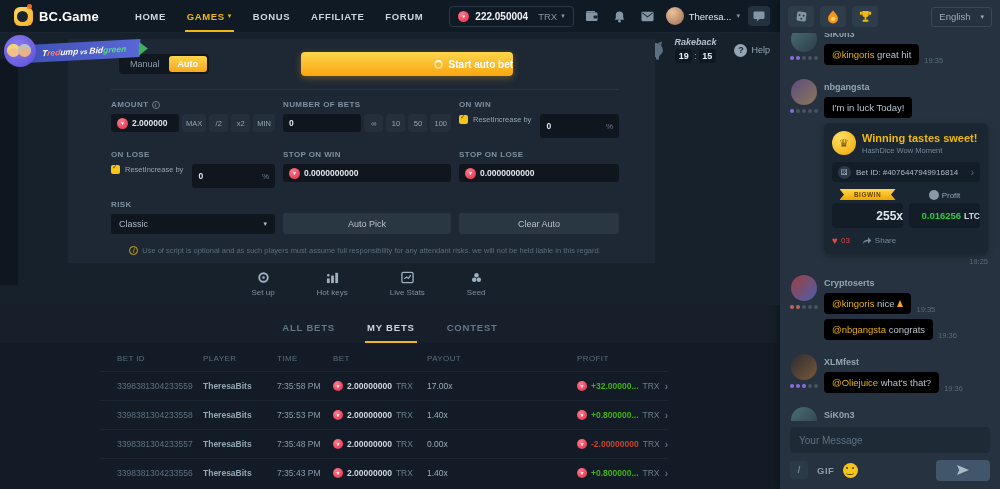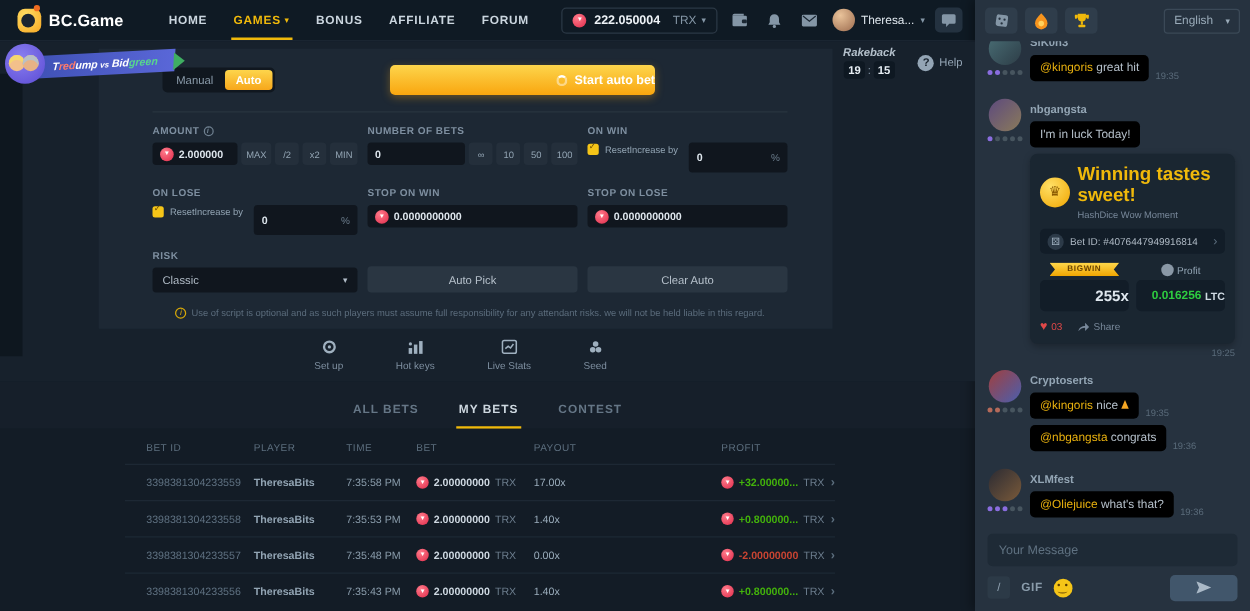--- a/index.html
+++ b/index.html
@@ -43,21 +43,21 @@
   .rib-red { color:#ff7b6b; } .rib-green { color:#58d68d; } .rib-vs { font-size:6.5px; margin:0 2px; }
   .rakeback { position:absolute; right:10px; top:4px; display:flex; align-items:center; gap:8px; }
   .rb-col { display:flex; flex-direction:column; align-items:center; gap:2px; }
   .rb-label { font-size:9px; font-weight:bold; font-style:italic; color:#b4c0cb; }
   .rb-timer { display:flex; align-items:center; gap:2px; font-size:9px; color:#8496a6; }
   .rb-box { background:#0e1822; border-radius:3px; min-width:17px; height:14px; display:flex; align-items:center; justify-content:center; font-weight:bold; color:#e6edf3; font-size:9px; }
   .help { display:flex; align-items:center; gap:4px; margin-left:10px; cursor:pointer; }
   .help-circle { width:13px; height:13px; border-radius:50%; background:#94a5b5; color:#17212c; font-size:9px; font-weight:bold; display:flex; align-items:center; justify-content:center; }
   .help-label { font-size:9px; color:#94a5b5; }
 
-  .panel { position:absolute; left:79px; top:6px; width:587px; height:224px; background:#1d2834; padding:13px 36px 0 43px; }
+  .panel { position:absolute; left:68px; top:6px; width:587px; height:224px; background:#1d2834; padding:13px 36px 0 43px; }
   .row-a { display:flex; align-items:center; }
   .toggle { display:flex; align-items:center; background:#10171f; border-radius:4px; padding:2px; margin-left:8px; }
   .toggle-opt { font-size:9px; padding:3px 9px; color:#8b9cab; border-radius:3px; cursor:pointer; }
   .toggle-opt.on { background:linear-gradient(180deg,#fdd54c,#f7a71b); color:#fff; font-weight:bold; }
   .start-btn { margin-left:92px; width:212px; height:24px; border:none; border-radius:4px; background:linear-gradient(180deg,#fdd54c,#f9a60f); box-shadow:0 2px 7px rgba(248,167,20,.35); color:#fff; font-weight:bold; font-size:10px; display:flex; align-items:center; justify-content:flex-end; gap:6px; cursor:pointer; font-family:inherit; }
   .spinner { width:9px; height:9px; border-radius:50%; border:2px solid rgba(255,255,255,.45); border-top-color:#fff; }
   .divider { border-top:1px solid #28343f; margin-top:13px; }
   .fgrid { display:grid; grid-template-columns:164px 168px 1fr; column-gap:8px; margin-top:10px; }
   .flabel { font-size:8px; font-weight:bold; letter-spacing:.4px; color:#7e8fa0; margin-bottom:5px; display:flex; align-items:center; gap:3px; }
   .info-dot { width:8px; height:8px; border-radius:50%; border:1px solid #6f8090; color:#6f8090; font-size:6px; display:inline-flex; align-items:center; justify-content:center; font-style:italic; }
@@ -123,21 +123,21 @@
   .bline { display:flex; align-items:flex-end; gap:5px; margin-bottom:5px; }
   .bubble { background:#000000; border-radius:4px; padding:5px 8px; font-size:9.5px; color:#b6c1cb; max-width:138px; }
   .mention { color:#e9b10e; }
   .mtime { font-size:7.5px; color:#5a6b7a; flex:none; }
   .flame { display:inline-block; width:0; height:0; border-left:3px solid transparent; border-right:3px solid transparent; border-bottom:7px solid #f5a623; margin-left:3px; }
 
   .wincard { width:164px; background:#1a2631; border-radius:6px; padding:8px; box-shadow:0 2px 6px rgba(0,0,0,.25); }
   .wc-head { display:flex; align-items:center; gap:6px; }
   .medal { width:24px; height:24px; border-radius:50%; background:radial-gradient(circle at 35% 30%,#ffe066,#f0a500); position:relative; flex:none; }
   .medal::after { content:"♛"; position:absolute; inset:0; display:flex; align-items:center; justify-content:center; font-size:11px; color:#8a5a00; }
-  .wc-title { font-size:15px; font-weight:bold; color:#f0b90b; }
+  .wc-title { font-size:11px; font-weight:bold; color:#f0b90b; }
   .wc-sub { font-size:7.5px; color:#78889a; margin-top:2px; }
   .wc-idbar { margin-top:7px; background:#121d28; border-radius:4px; height:20px; display:flex; align-items:center; gap:5px; padding:0 6px; cursor:pointer; }
   .dice { width:13px; height:13px; border-radius:50%; background:#2c3a48; color:#9fb0bf; font-size:8px; display:flex; align-items:center; justify-content:center; flex:none; }
   .wc-id { font-size:8px; color:#aeb9c4; white-space:nowrap; overflow:hidden; }
   .wc-grid { display:grid; grid-template-columns:1fr 1fr; column-gap:6px; margin-top:7px; align-items:end; }
   .wc-ribbon { width:56px; height:11px; margin:0 auto 3px; background:linear-gradient(180deg,#ffd84d,#f0a500); clip-path:polygon(0 0,100% 0,92% 50%,100% 100%,0 100%,8% 50%); color:#6b4400; font-size:6.5px; font-weight:bold; letter-spacing:.5px; display:flex; align-items:center; justify-content:center; }
   .wc-plabel { display:flex; align-items:center; justify-content:center; gap:3px; font-size:8px; color:#93a5b4; margin-bottom:3px; }
   .gcoin { width:10px; height:10px; border-radius:50%; background:#8a98a6; }
   .wc-box { background:#121d28; border-radius:4px; height:25px; display:flex; align-items:center; justify-content:flex-end; gap:3px; }
   .wc-mult { font-size:12px; font-weight:bold; color:#dfe7ee; }

